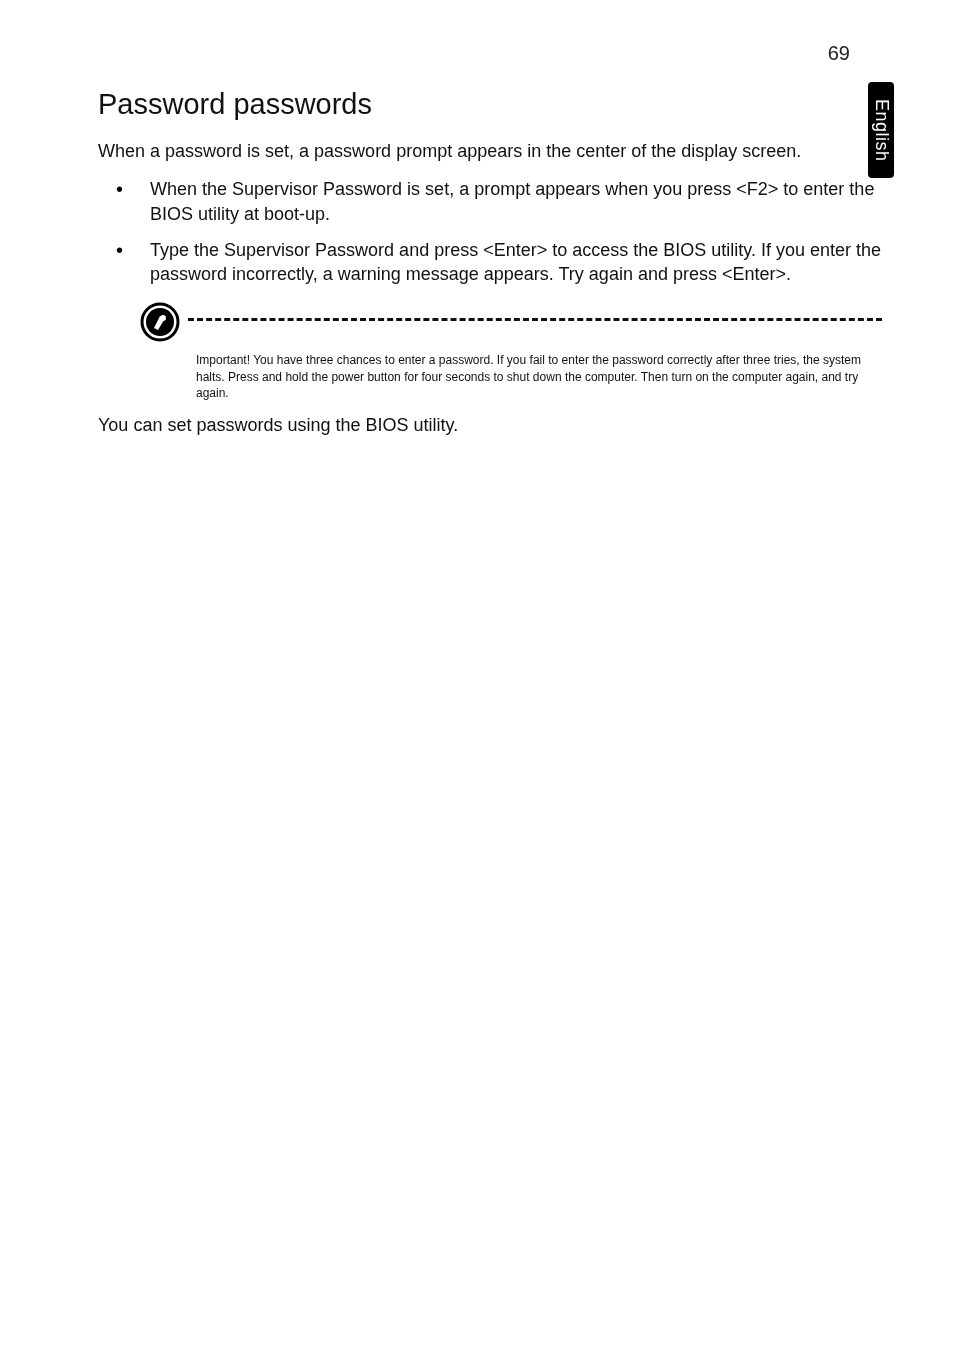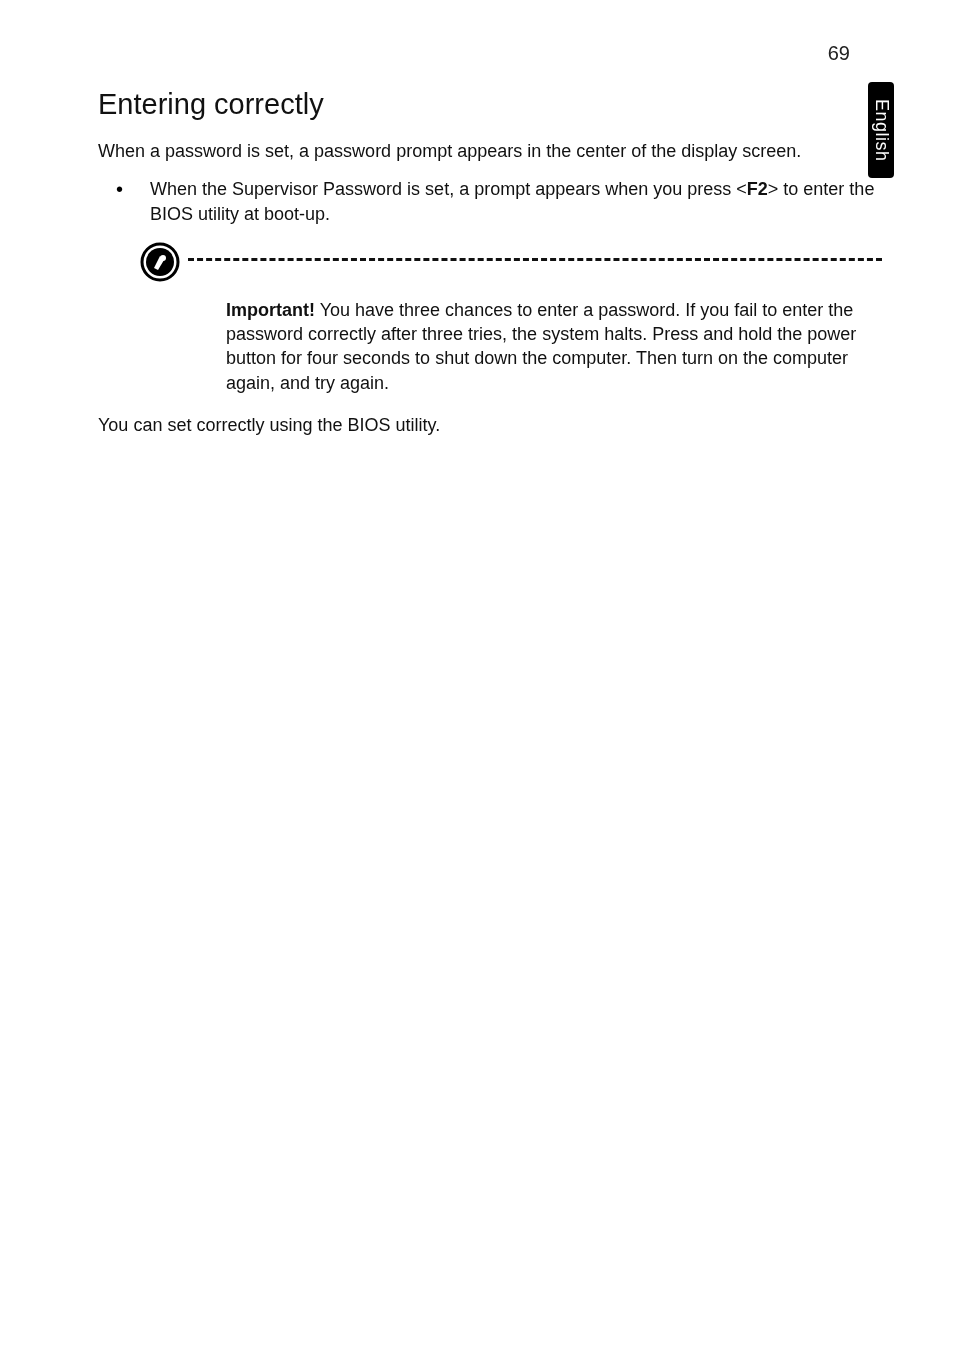--- a/index.html
+++ b/index.html
@@ -77,21 +77,21 @@
   }
   ul.bullets li::before {
     content: "•";
     position: absolute;
     left: 18px;
     top: 0;
     font-size: 20px;
     line-height: 1.2;
     color: #000;
   }
-  .bold { font-weight: 700; }
+  .bold { font-weight: 400; }
   .note-block {
     position: relative;
     margin-top: 16px;
     padding-left: 98px;
     padding-top: 38px;
   }
   .note-icon {
     position: absolute;
     left: 42px;
     top: 0;
@@ -100,57 +100,59 @@
   }
   .note-dashes {
     position: absolute;
     left: 90px;
     top: 16px;
     right: 0;
     border-top: 3px dashed #111;
     height: 0;
   }
   .note-text {
-    font-size: 18px;
+    font-size: 12px;
     line-height: 1.35;
     color: #111;
     padding-right: 6px;
-    margin-left: 30px;
   }
 </style>
 </head>
 <body>
 
 <div class="page">
 
   <div class="page-number">69</div>
 
   <div class="side-tab">
     <span>English</span>
   </div>
 
-  <h2 class="section first">Entering correctly</h2>
+  <h2 class="section first">Password passwords</h2>
 
   <p class="intro">When a password is set, a password prompt appears in the center of the display screen.</p>
 
   <ul class="bullets">
     <li>
       <span>When the Supervisor Password is set, a prompt appears when you press &lt;</span><span class="bold">F2</span><span>&gt; to enter the BIOS utility at boot-up.</span>
+    </li>
+    <li>
+      <span>Type the Supervisor Password and press &lt;</span><span class="bold">Enter</span><span>&gt; to access the BIOS utility. If you enter the password incorrectly, a warning message appears. Try again and press &lt;</span><span class="bold">Enter</span><span>&gt;.</span>
     </li>
   </ul>
 
   <div class="note-block">
     <svg class="note-icon" viewBox="0 0 40 40">
       <circle cx="20" cy="20" r="18" fill="none" stroke="#000" stroke-width="3"></circle>
       <circle cx="20" cy="20" r="14" fill="#000"></circle>
       <path d="M14 26 L20 14 L24 18 L18 28 Z" fill="#fff"></path>
       <circle cx="23" cy="16" r="3" fill="#fff"></circle>
     </svg>
     <div class="note-dashes"></div>
     <p class="note-text">
       <span class="bold">Important!</span><span> You have three chances to enter a password. If you fail to enter the password correctly after three tries, the system halts. Press and hold the power button for four seconds to shut down the computer. Then turn on the computer again, and try again.</span>
     </p>
   </div>
 
 
-  <p class="intro">You can set correctly using the BIOS utility.</p>
+  <p class="intro">You can set passwords using the BIOS utility.</p>
 
 </div>
 
 </body></html>

